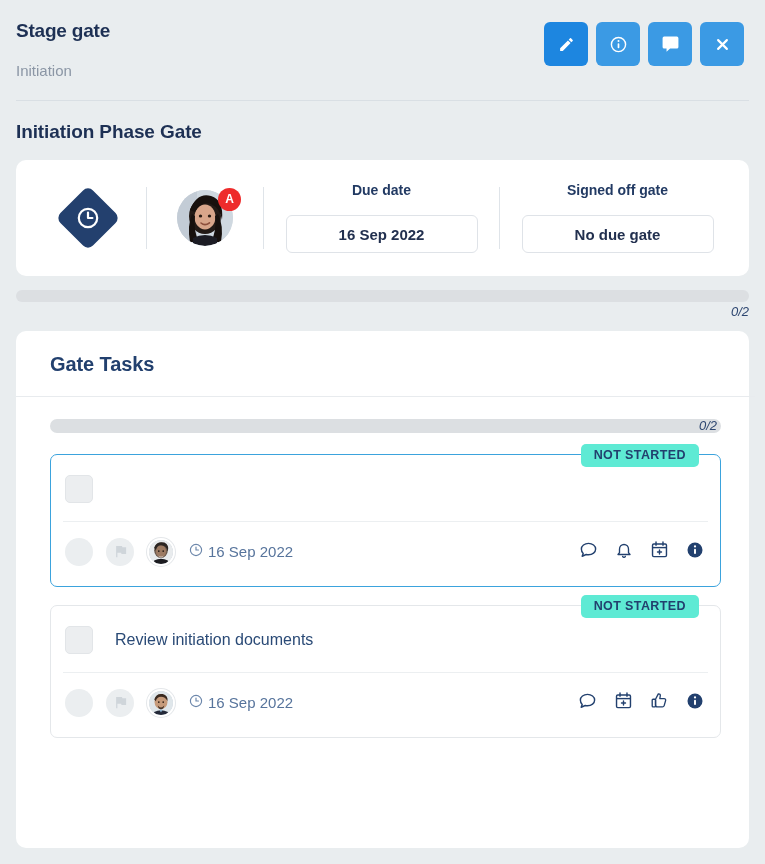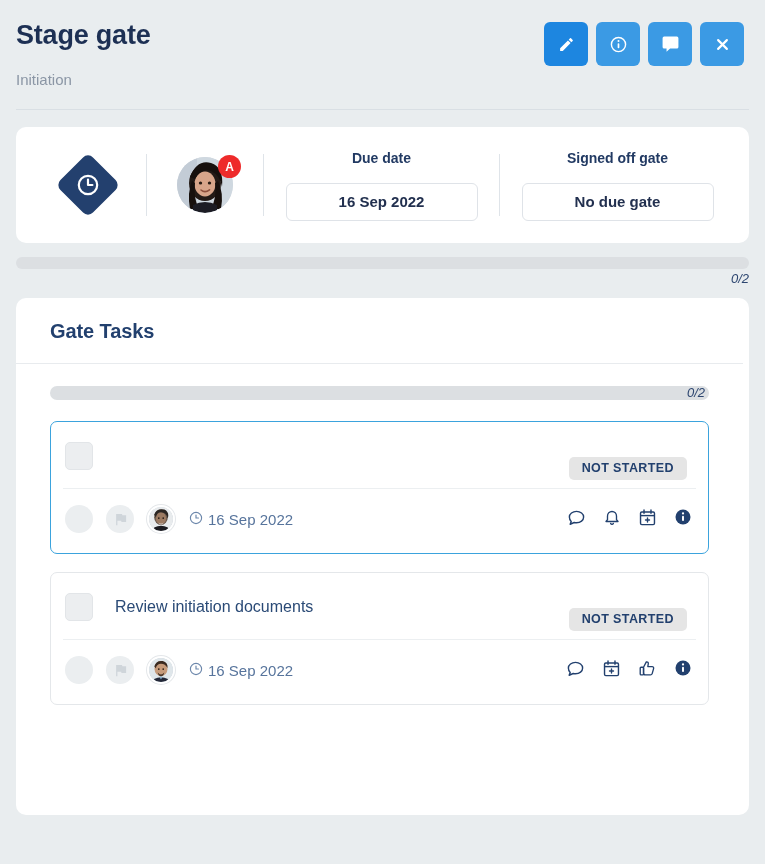--- a/index.html
+++ b/index.html
@@ -23,21 +23,21 @@
 
   
   .header {
     display: flex;
     align-items: flex-start;
     justify-content: space-between;
     padding: 16px 21px 0 16px;
   }
   .header-titles { padding-top: 4px; }
   .title {
-    font-size: 27px;
+    font-size: 19px;
     font-weight: bold;
     color: #1d3054;
     letter-spacing: -0.2px;
     line-height: 1.15;
   }
   .subtitle {
     font-size: 15px;
     color: #8b96a5;
     margin-top: 20px;
     line-height: 1.2;
@@ -180,21 +180,21 @@
     font-style: italic;
     color: #2d4670;
     margin-top: 2px;
   }
 
   
   .tasks-panel {
     margin: 12px 16px 0 16px;
     background: #fff;
     border-radius: 10px;
-    padding: 22px 24px 28px 18px;
+    padding: 22px 12px 28px 18px;
     height: 517px;
   }
   .tasks-title {
     font-size: 20px;
     font-weight: bold;
     color: #22406e;
     padding: 0 0 20px 16px;
     letter-spacing: -0.1px;
   }
   .tasks-divider { height: 1px; background: #e8ebee; margin: 0 -18px; }
@@ -219,28 +219,27 @@
     border-radius: 7px;
     background: #fff;
     margin-bottom: 18px;
   }
   .task-card.active { border: 1px solid #3ba3dd; }
 
   .task-status {
     position: absolute;
     top: -11px;
     right: 21px;
-    background: #e5e5e5;
+    background: #5eead4;
     color: #22406e;
     font-size: 12.5px;
     font-weight: bold;
     letter-spacing: 0.4px;
     padding: 4px 13px 5px 13px;
     border-radius: 5px;
-    margin-top: 46px;
   }
 
   .task-head {
     display: flex;
     align-items: center;
     padding: 20px 16px 18px 14px;
   }
   .task-checkbox {
     width: 28px;
     height: 28px;
@@ -347,20 +346,21 @@
           <svg width="15" height="15" viewBox="0 0 24 24" fill="none" stroke="#ffffff" stroke-width="3.4" stroke-linecap="round">
             <path d="M5 5 L19 19 M19 5 L5 19"></path>
           </svg>
         </span>
       </button>
     </div>
   </div>
 
   <div class="divider-top"></div>
 
+  <div class="section-heading">Initiation Phase Gate</div>
 
   <div class="info-card">
 
     <div class="diamond-wrap">
       <div class="diamond">
         <svg class="clock" width="24" height="24" viewBox="0 0 24 24">
           <circle cx="12" cy="12" r="9.2" fill="none" stroke="#ffffff" stroke-width="2.2"></circle>
           <path d="M12 6.6 V12 H16.4" fill="none" stroke="#ffffff" stroke-width="2.2" stroke-linecap="round" stroke-linejoin="round"></path>
         </svg>
       </div>

